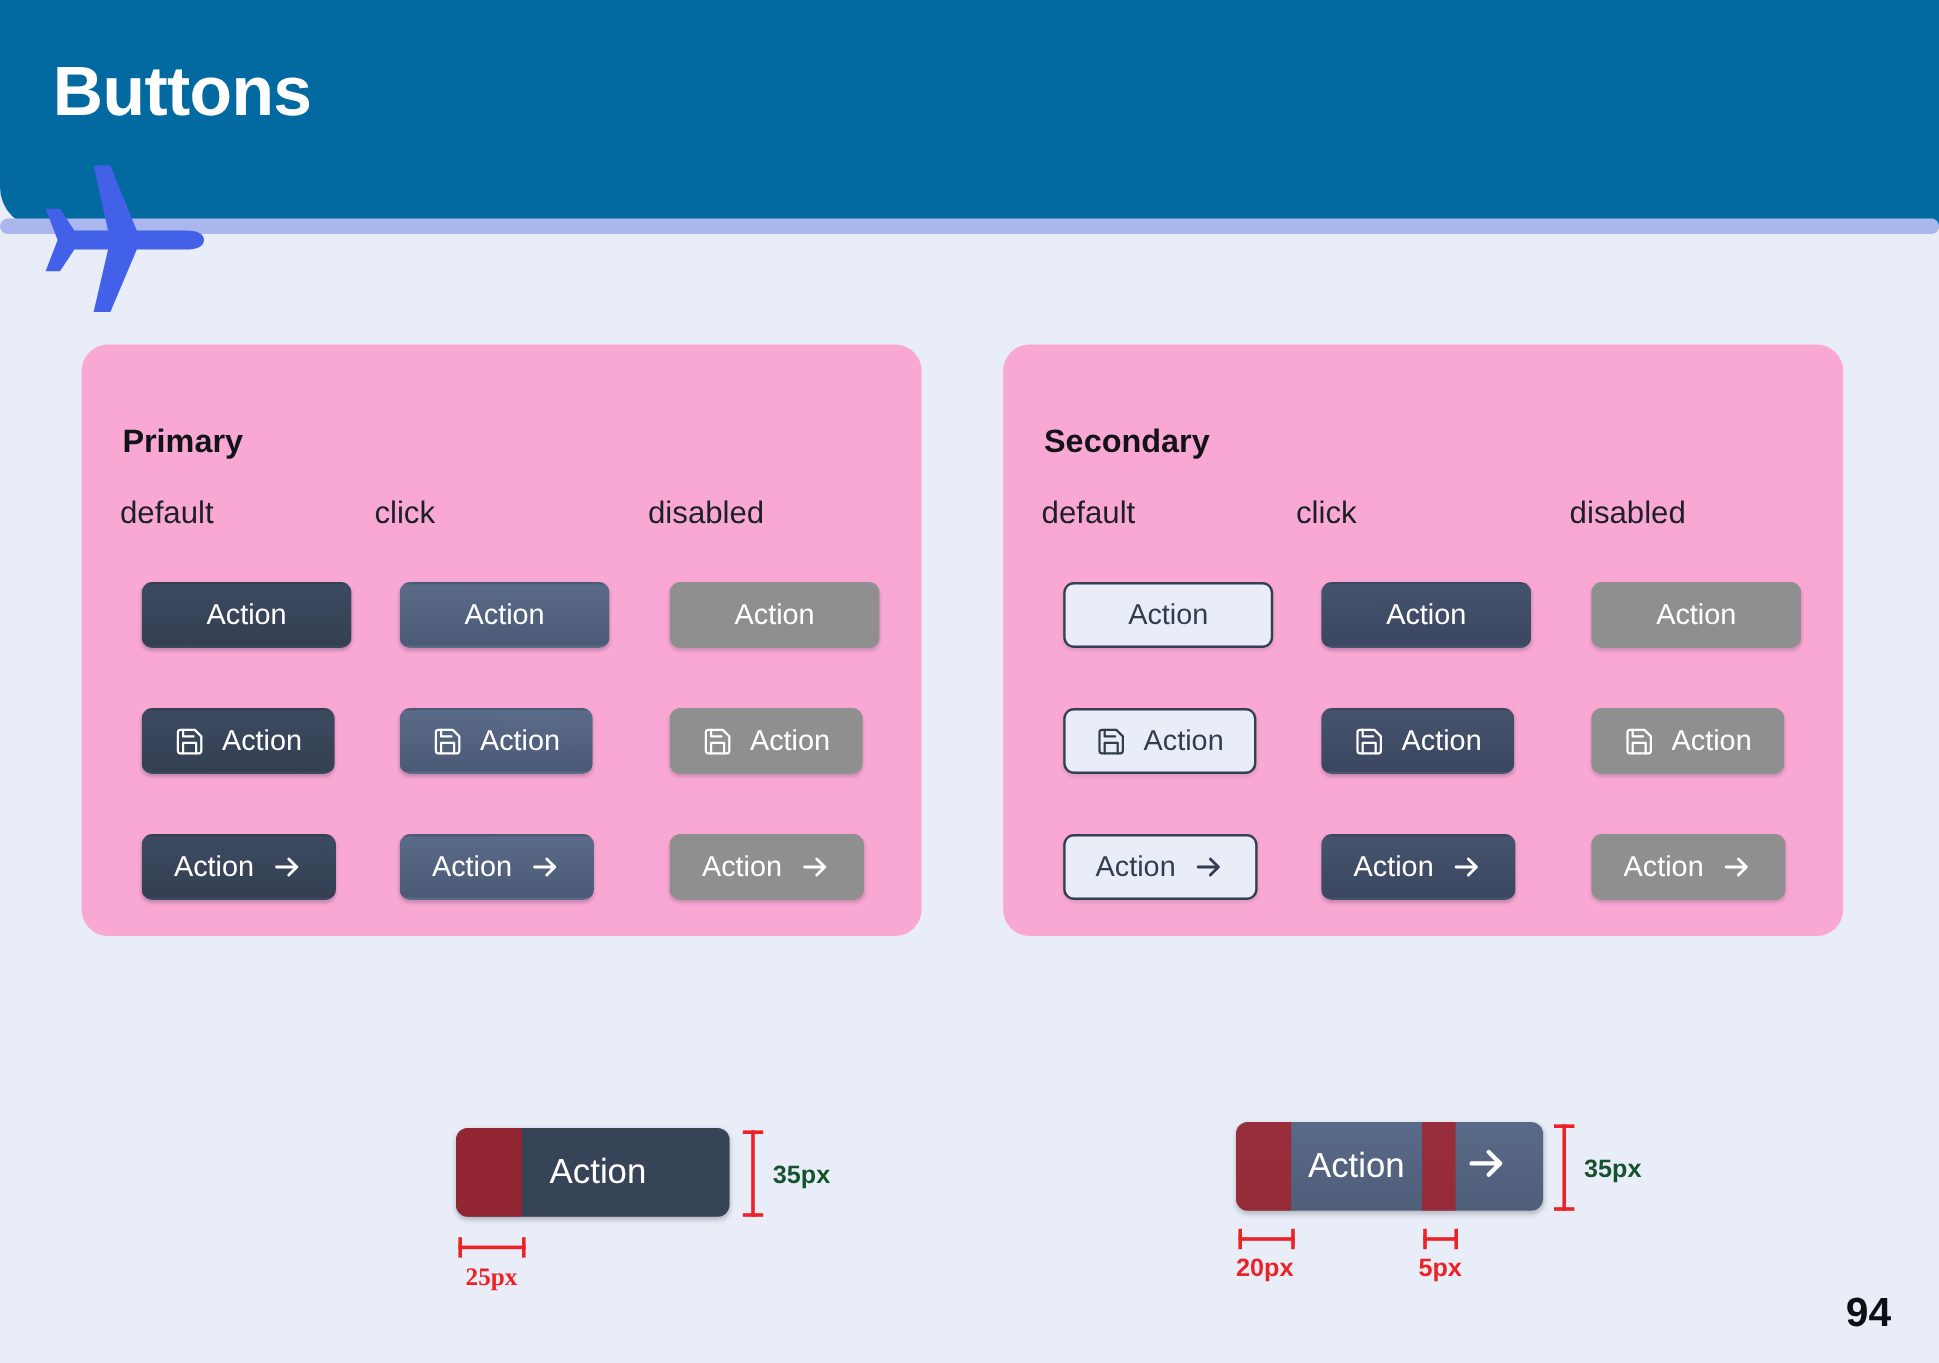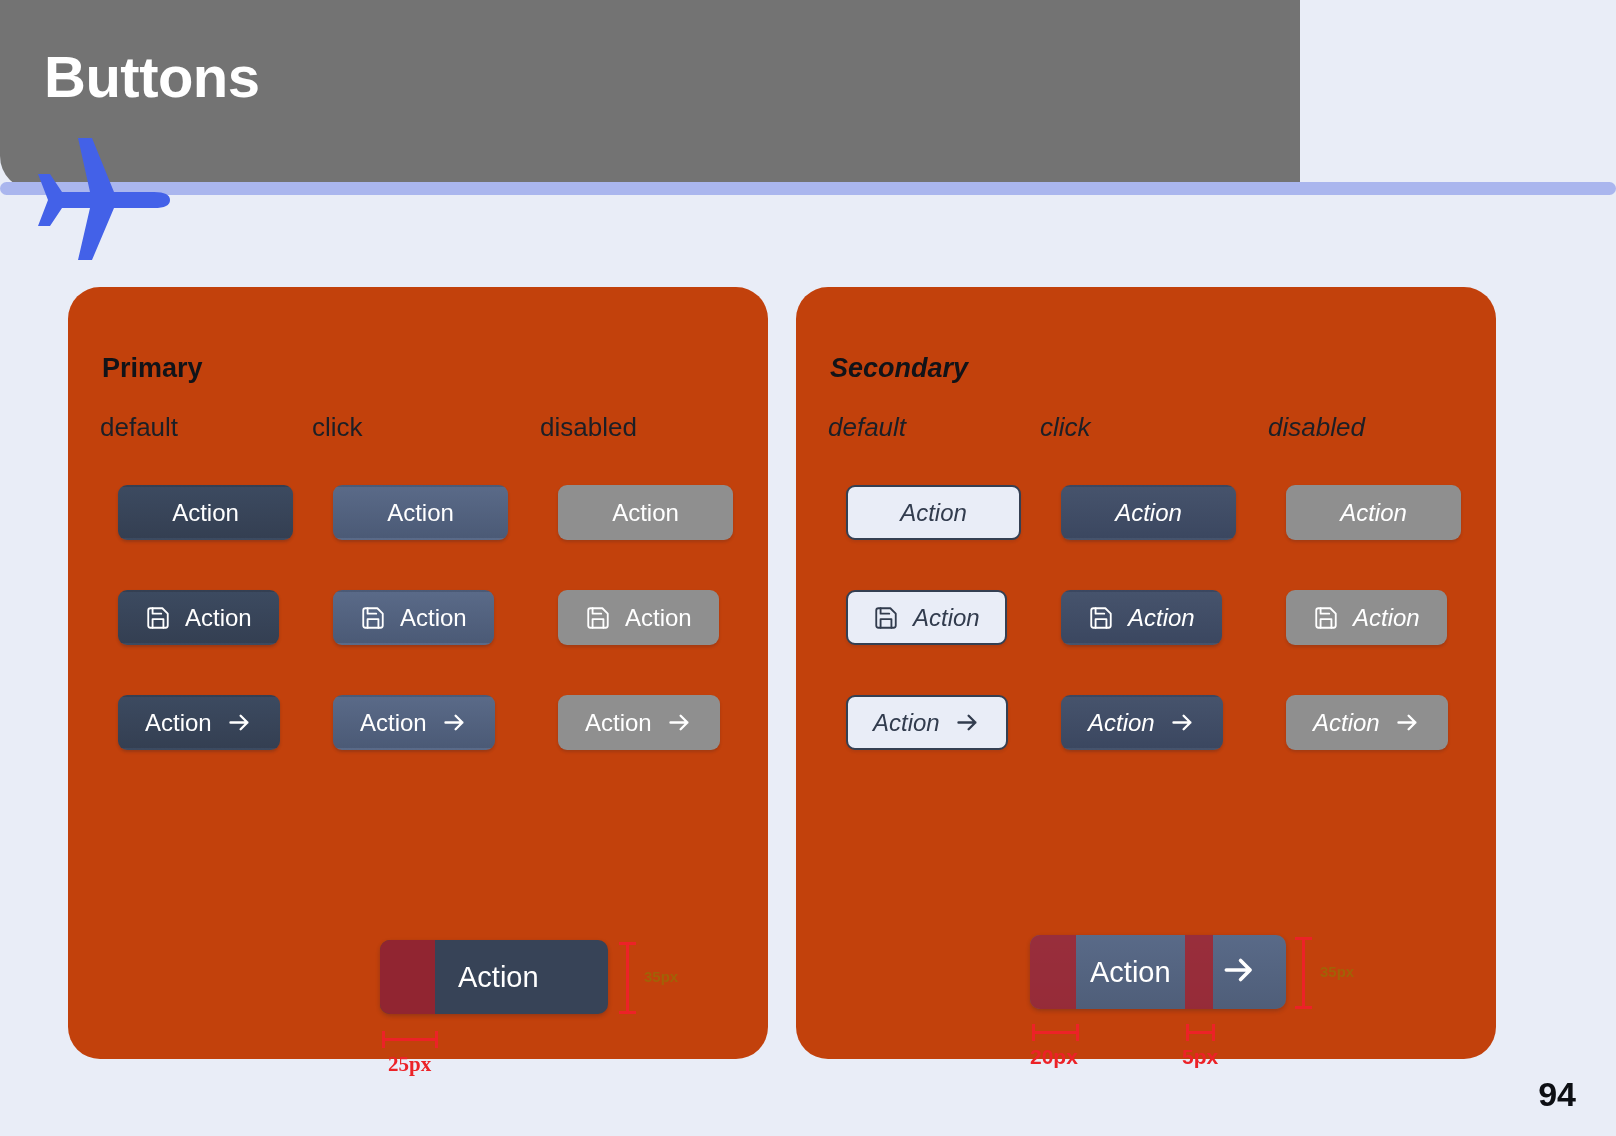--- a/index.html
+++ b/index.html
@@ -7,22 +7,22 @@
     width: 1616px; height: 1136px;
     background: #e9edf7;
     font-family: "Liberation Sans", sans-serif;
     overflow: hidden;
   }
   .slide { position: relative; width: 1616px; height: 1136px; background: #e9edf7; }
 
   
   .header {
     position: absolute; left: 0; top: 0;
-    width: 1300px; height: 190px;
-    background: #737373;
+    width: 1616px; height: 190px;
+    background: #0369a1;
     border-bottom-left-radius: 34px;
     border-bottom-right-radius: 0;
   }
   .header-title {
     position: absolute; left: 44px; top: 48px;
     font-size: 58px; font-weight: 700; color: #ffffff;
     letter-spacing: -0.5px; line-height: 1;
   }
   .trail {
     position: absolute; left: 0; top: 182px;
@@ -30,26 +30,26 @@
     background: #aab6ee; border-radius: 7px;
   }
   .plane {
     position: absolute; left: 30px; top: 130px;
     width: 140px; height: 130px;
   }
 
   
   .card {
     position: absolute; top: 287px;
-    width: 700px; height: 772px;
-    background: #c2410c;
-    border-radius: 32px;
+    width: 700px; height: 493px;
+    background: #f9a8d4;
+    border-radius: 22px;
   }
   .card-primary { left: 68px; }
-  .card-secondary { left: 796px; font-style: italic; }
+  .card-secondary { left: 836px; }
 
   .card-title {
     position: absolute; left: 34px; top: 66px;
     font-size: 27px; font-weight: 700; color: #111318;
   }
 
   .col-labels { position: absolute; left: 32px; top: 125px; width: 640px; }
   .col-label {
     position: absolute; top: 0;
     font-size: 26px; color: #1c1f26; font-weight: 400;
@@ -123,21 +123,21 @@
     position: absolute;
     width: 3px; background: #ec2227;
   }
   .dim-v::before, .dim-v::after {
     content: ""; position: absolute; left: -7px;
     width: 17px; height: 3px; background: #ec2227;
   }
   .dim-v::before { top: 0; }
   .dim-v::after  { bottom: 0; }
   .dim-v-label {
-    position: absolute; color: #a16207; font-size: 15px; font-weight: 700;
+    position: absolute; color: #14532d; font-size: 21px; font-weight: 700;
     white-space: nowrap;
   }
 
   .dim-h {
     position: absolute; height: 3px; background: #ec2227;
   }
   .dim-h::before, .dim-h::after {
     content: ""; position: absolute; top: -7px;
     width: 3px; height: 17px; background: #ec2227;
   }

